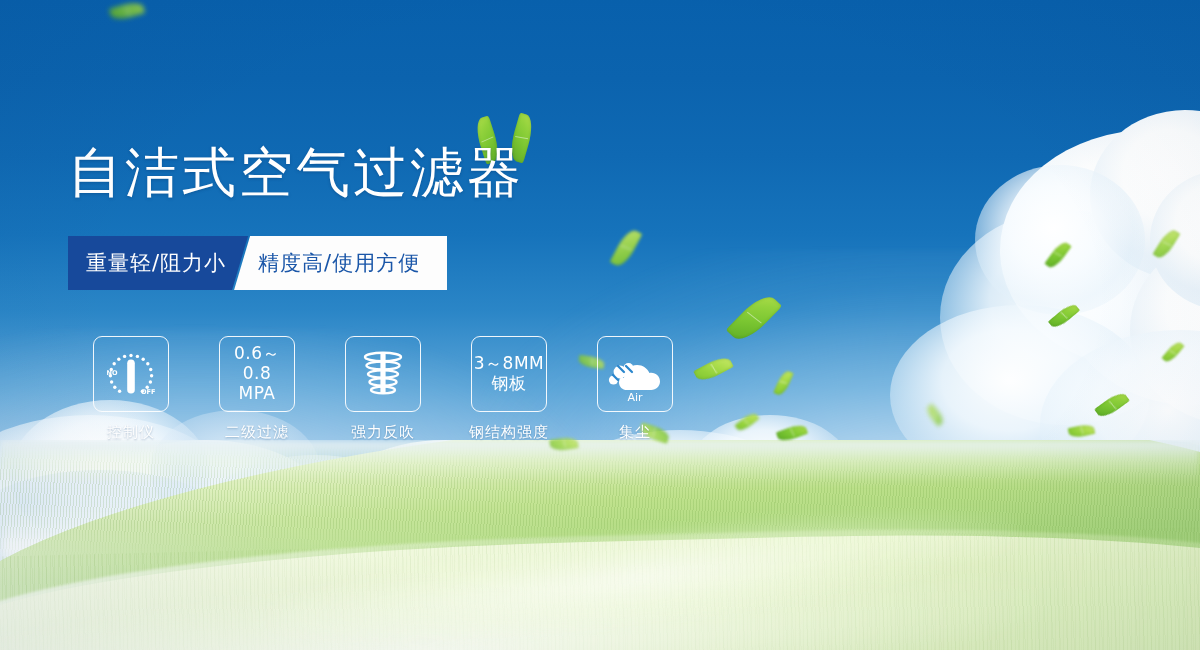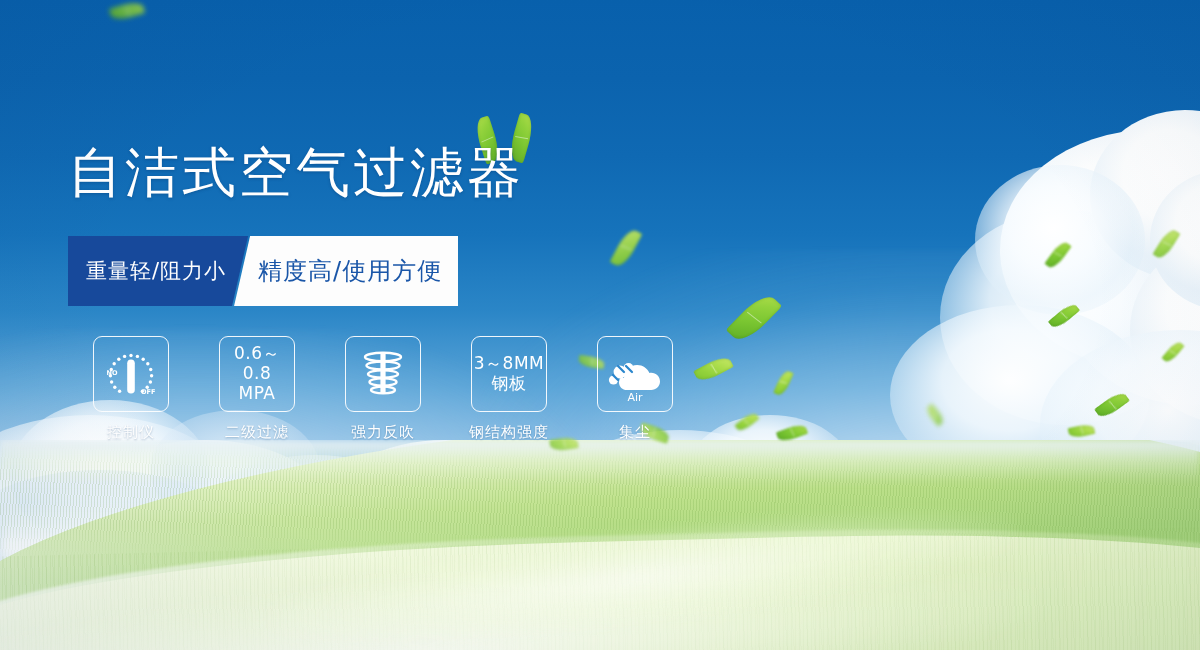--- a/index.html
+++ b/index.html
@@ -302,21 +302,21 @@
     font-weight: 300;
     text-shadow: 0 1px 3px rgba(3,50,100,0.35);
     white-space: nowrap;
     font-family: "DejaVu Sans", "Liberation Sans", sans-serif;
   }
 
   
   #subtitle-bar {
     position: absolute;
     left: 68px; top: 236px;
-    width: 394px; height: 70px;
+    width: 394px; height: 54px;
     display: flex;
     align-items: stretch;
   }
   .sub-left {
     position: relative;
     background: #17499b;
     color: #ffffff;
     display: flex;
     align-items: center;
     padding: 0 22px 0 18px;
@@ -327,22 +327,22 @@
     clip-path: polygon(0 0, 100% 0, calc(100% - 16px) 100%, 0 100%);
     z-index: 2;
   }
   .sub-right {
     position: relative;
     margin-left: -14px;
     background: #fdfdfd;
     color: #1a56a8;
     display: flex;
     align-items: center;
-    padding: 0 16px 0 24px;
-    font-size: 24px;
+    padding: 0 27px 0 24px;
+    font-size: 21px;
     letter-spacing: 1px;
     white-space: nowrap;
     font-family: "DejaVu Sans", "Liberation Sans", sans-serif;
     clip-path: polygon(16px 0, 100% 0, 100% 100%, 0 100%);
     z-index: 1;
   }
 
   
   #features {
     position: absolute;

